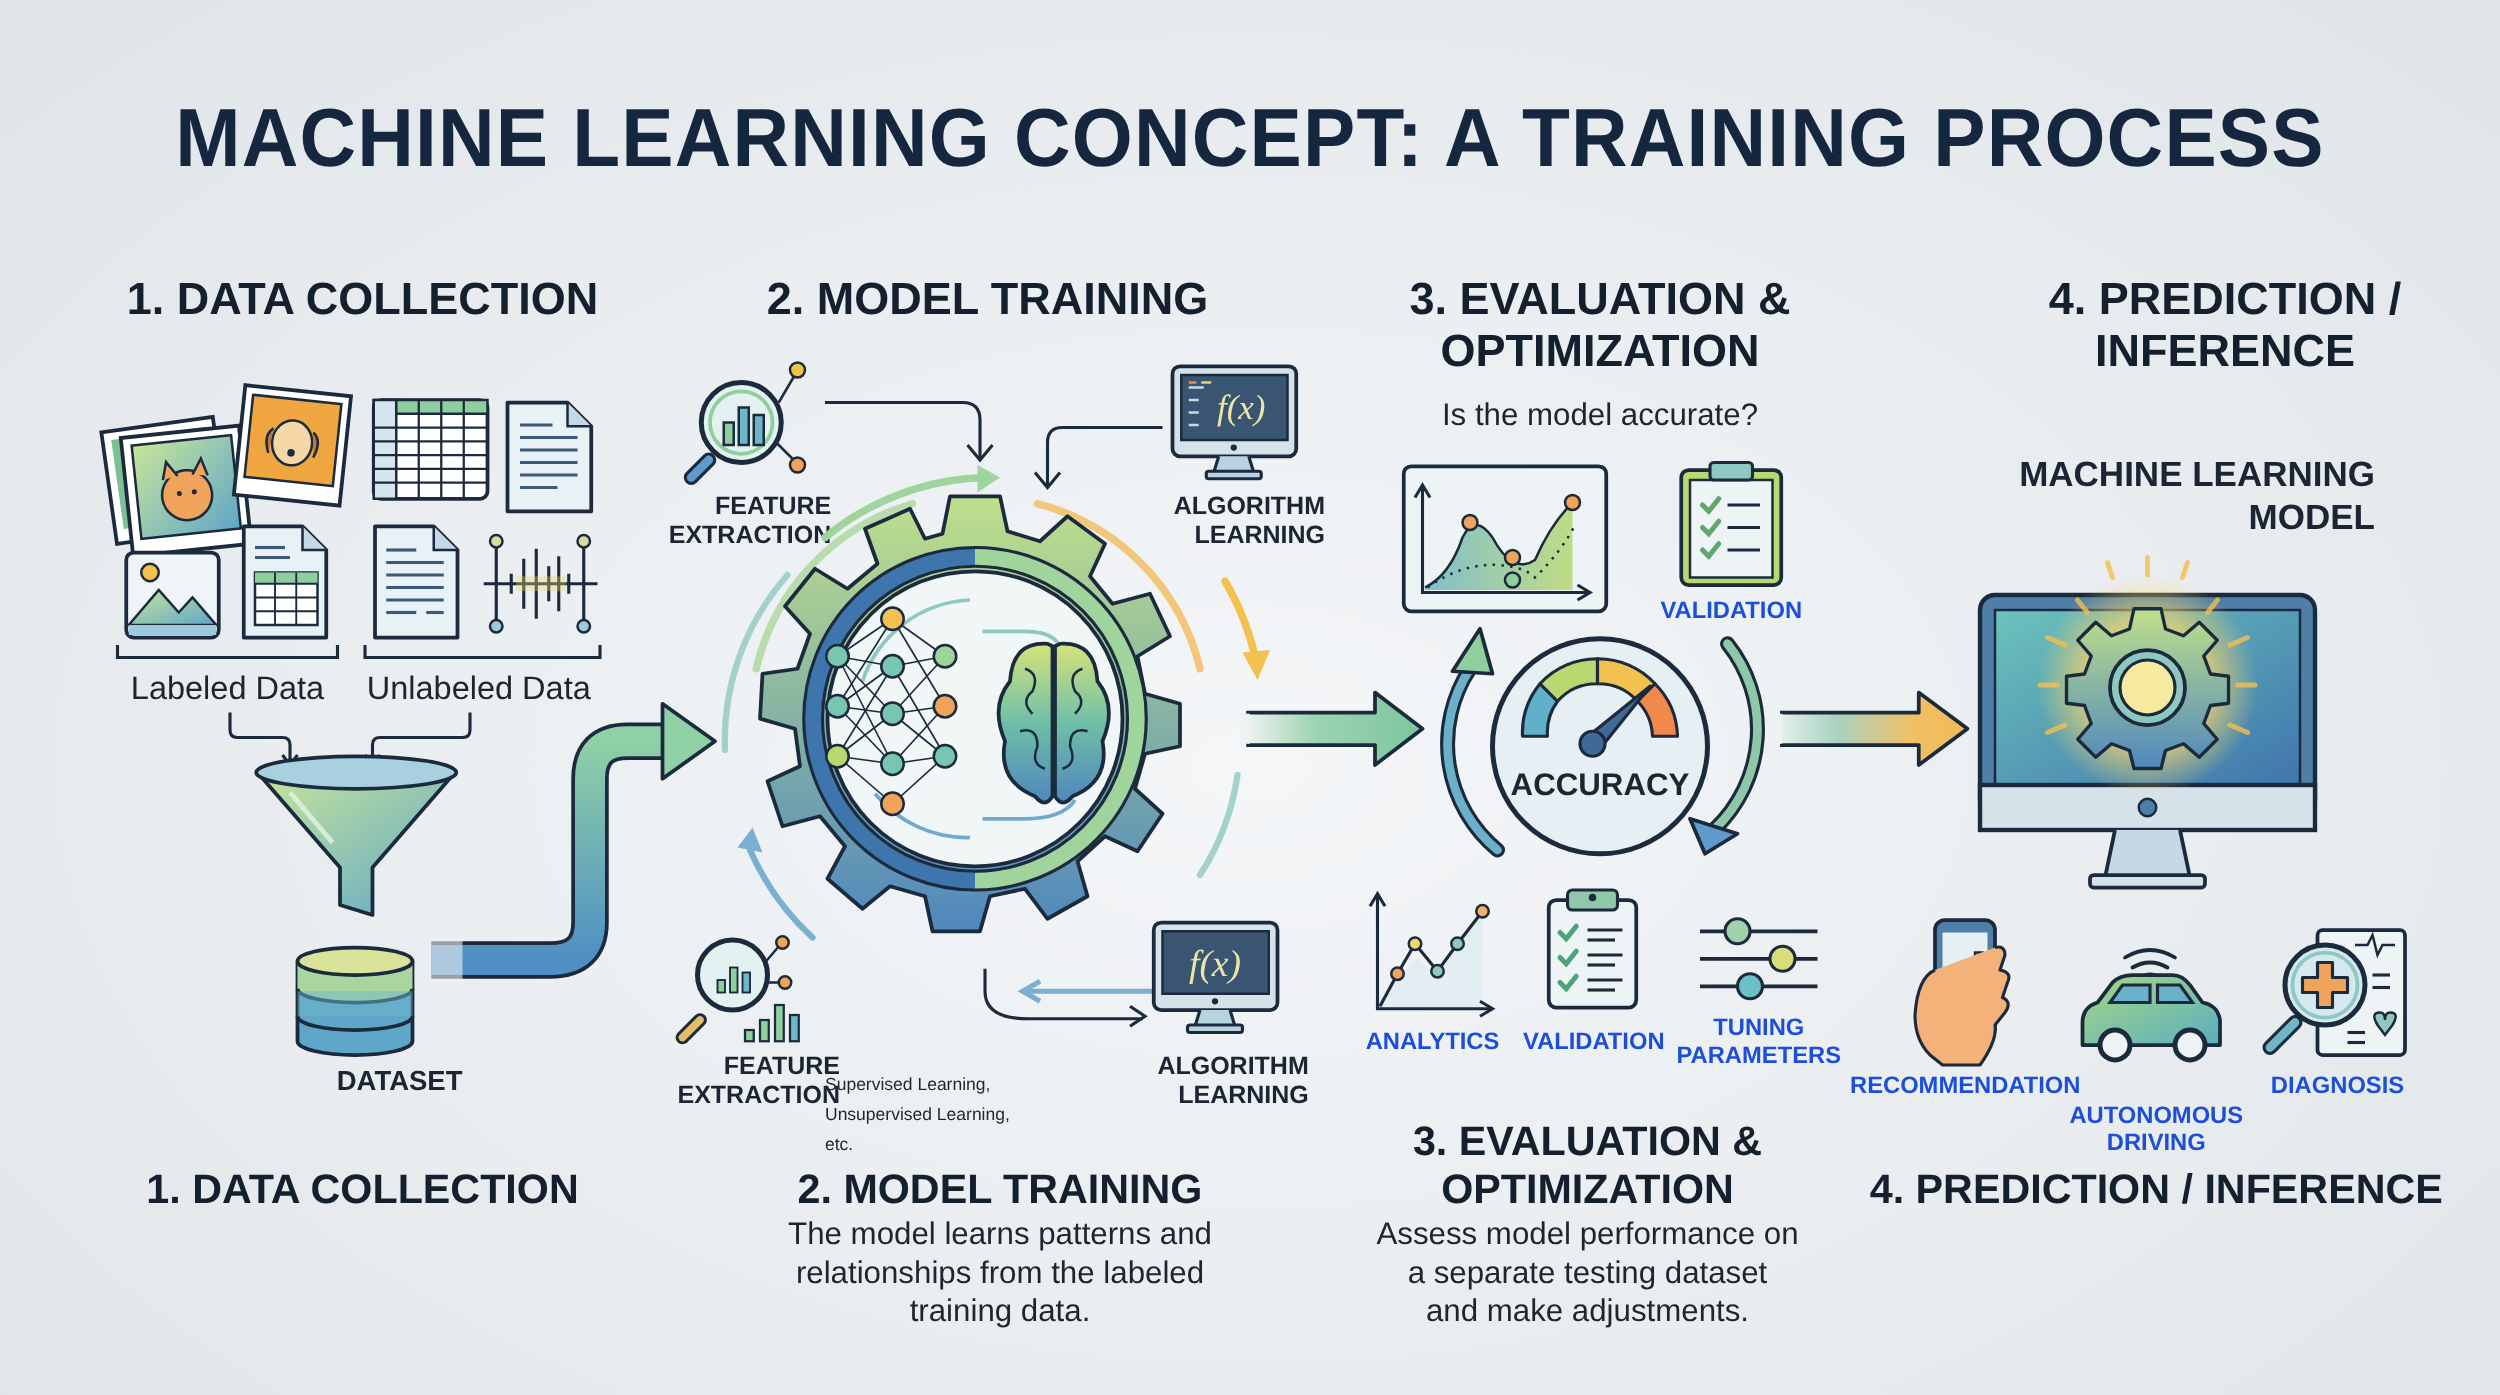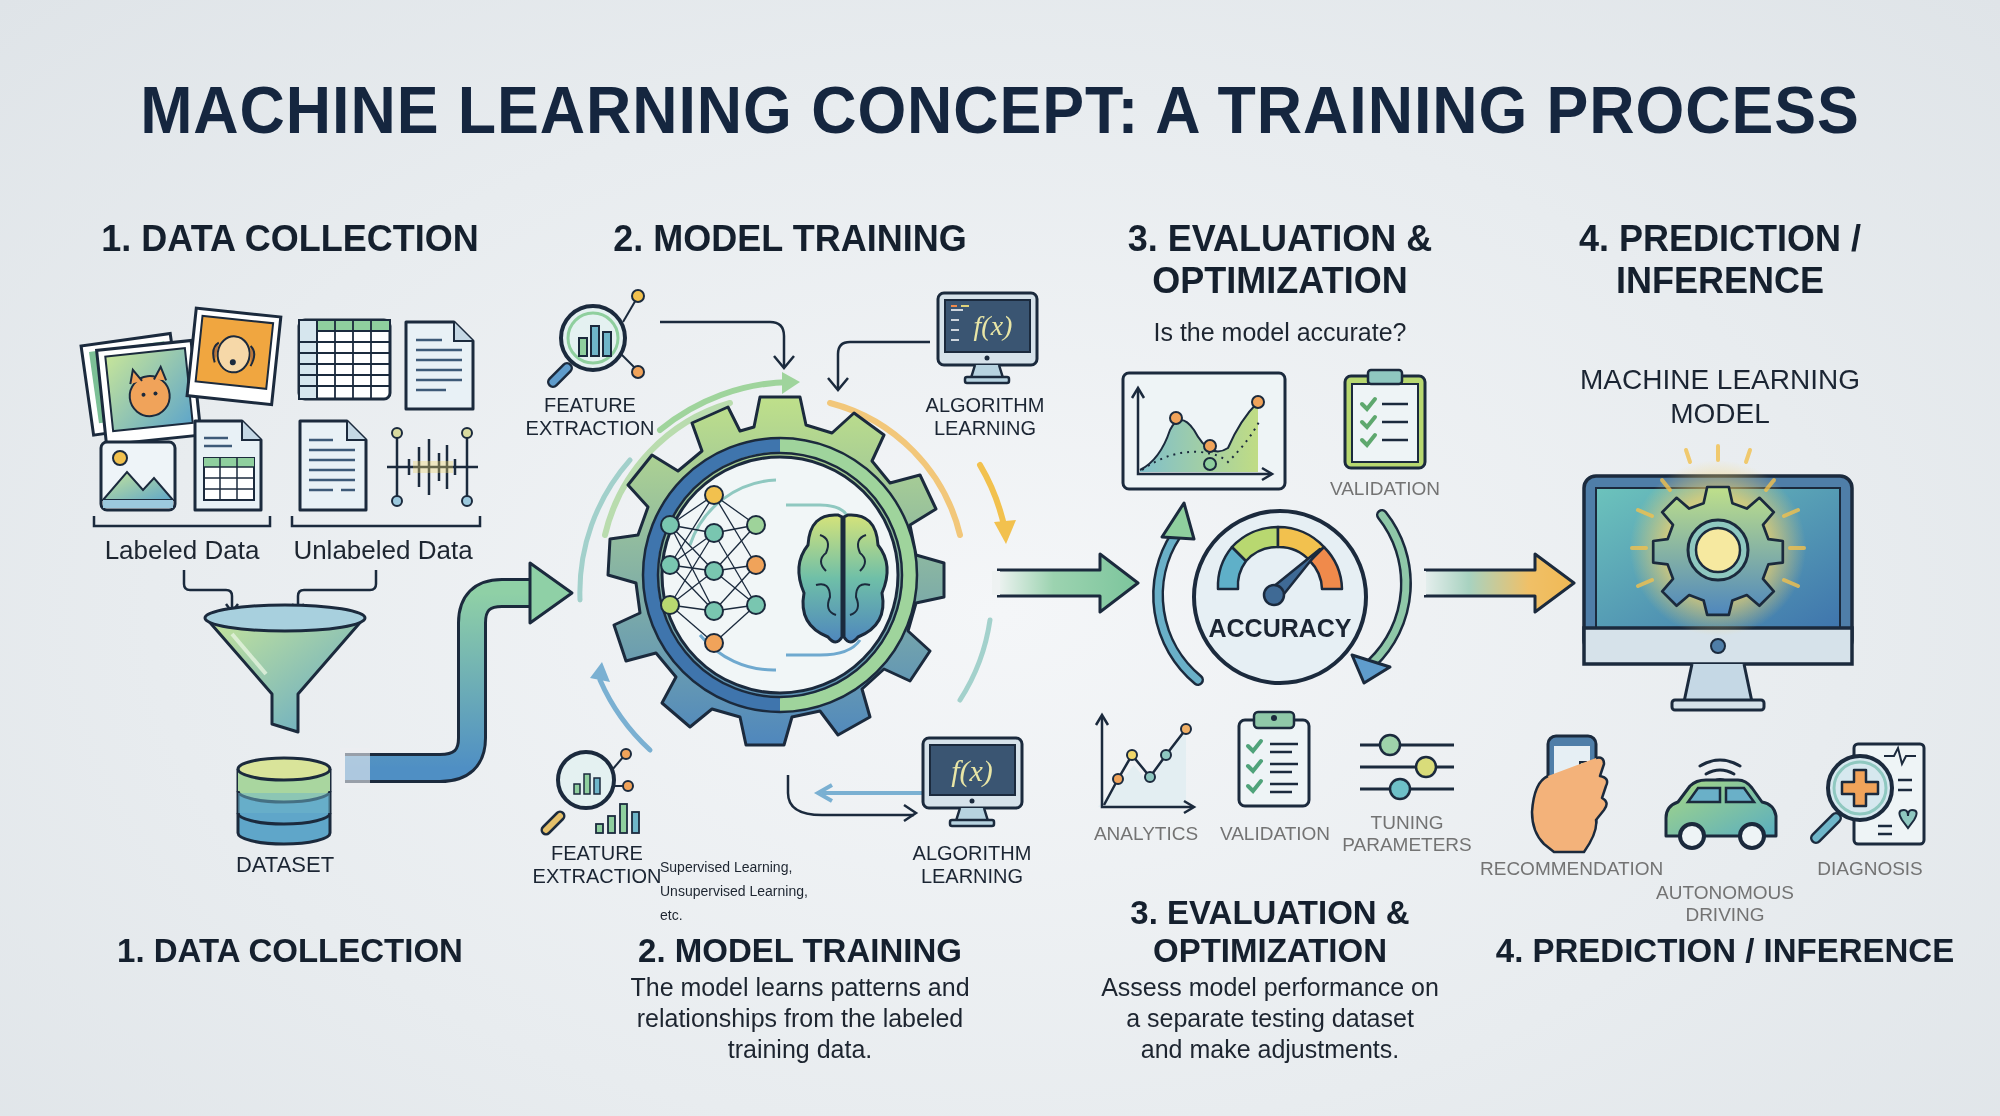--- a/index.html
+++ b/index.html
@@ -13,22 +13,22 @@
   .abs { position: absolute; }
   .title {
     left: 0; width: 2000px; top: 72px; text-align: center;
     font-size: 66px; font-weight: 700; letter-spacing: 1px; color: #15263f;
     transform: scaleX(0.95);
   }
   .sec-head {
     font-size: 36px; font-weight: 700; text-align: center; line-height: 42px; color: #15202e;
   }
   .sub-q { font-size: 25px; text-align: center; color: #1d2530; }
-  .lbl { font-weight: 400; font-size: 20px; text-align: center; line-height: 23px; color: #1b2533; }
-  .small-lbl { font-weight: 400; font-size: 19px; text-align: center; line-height: 22px; color: #737373; }
+  .lbl { font-weight: 700; font-size: 20px; text-align: right; line-height: 23px; color: #1b2533; }
+  .small-lbl { font-weight: 700; font-size: 19px; text-align: center; line-height: 22px; color: #1d4ed8; }
   .brace-lbl { font-size: 26px; text-align: center; color: #1d2530; }
   .note { font-size: 14px; text-align: left; line-height: 24px; color: #1d2530; margin-top: 20px; }
   .bot-head { font-size: 33px; font-weight: 700; text-align: center; line-height: 38px; color: #15202e; }
   .bot-desc { font-size: 25px; text-align: center; line-height: 31px; color: #1d2530; }
   svg { position: absolute; overflow: visible; }
 </style>
 </head>
 <body>
 
 <svg width="0" height="0" style="position:absolute">
@@ -502,21 +502,21 @@
 <div class="abs small-lbl" style="left:1210px;width:130px;top:823px;">VALIDATION</div>
 <div class="abs small-lbl" style="left:1340px;width:134px;top:812px;white-space:pre-line;">TUNING
 PARAMETERS</div>
 
 <svg style="left:1420px;top:548px" width="160" height="70">
   <path d="M4 22 H115 V6 L154 35 L115 64 V48 H4" fill="url(#gArrowYellow)" stroke="none"></path>
   <path d="M4 22 H115 V6 L154 35 L115 64 V48 H4" fill="none" stroke="#1b2a3d" stroke-width="3" stroke-linejoin="round"></path>
   <rect x="0" y="23" width="6" height="24" fill="#eef2f2"></rect>
 </svg>
 
-<div class="abs sec-head" style="left:1540px;width:360px;top:218px;white-space:pre-line;">4. PREDICTION /
+<div class="abs sec-head" style="left:1600px;width:360px;top:218px;white-space:pre-line;">4. PREDICTION /
 INFERENCE</div>
 <div class="abs lbl" style="left:1540px;width:360px;top:363px;font-size:28px;line-height:34px;white-space:pre-line;">MACHINE LEARNING
 MODEL</div>
 
 <svg style="left:1580px;top:440px" width="280" height="280">
   <rect x="4" y="36" width="268" height="176" rx="12" fill="#4f7ea8" stroke="#1b2a3d" stroke-width="3.5"></rect>
   <rect x="16" y="48" width="244" height="140" fill="url(#gScreen)" stroke="#1b2a3d" stroke-width="2"></rect>
   <rect x="4" y="188" width="268" height="36" rx="0" fill="#d6e2ea" stroke="#1b2a3d" stroke-width="3.5"></rect>
   <circle cx="138" cy="206" r="7" fill="#4f7ea8" stroke="#1b2a3d" stroke-width="2"></circle>
   <path d="M112 224 L104 262 H172 L164 224" fill="#c5d8e5" stroke="#1b2a3d" stroke-width="3"></path>

